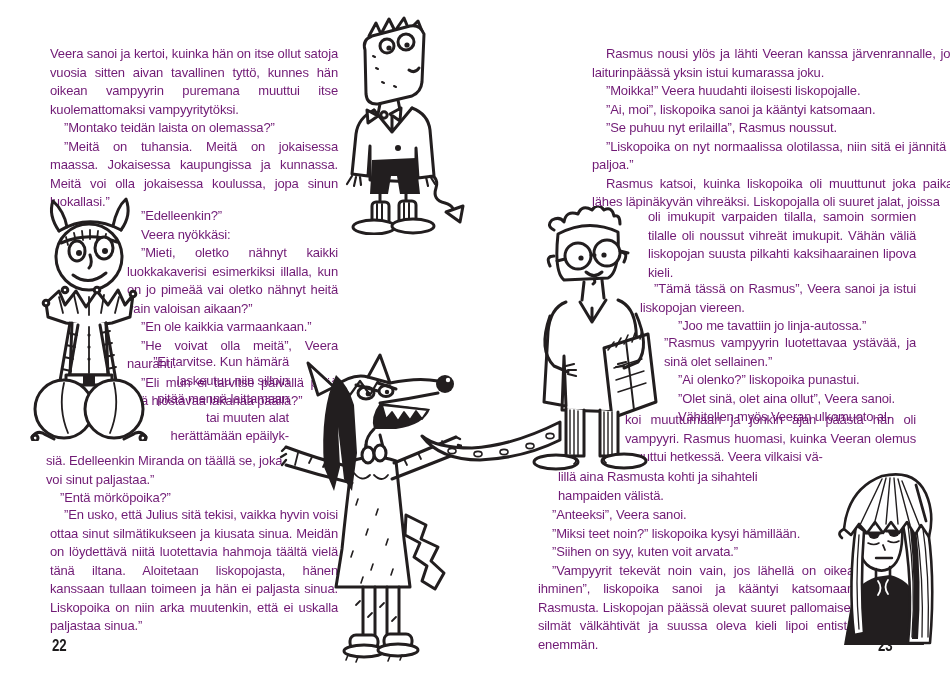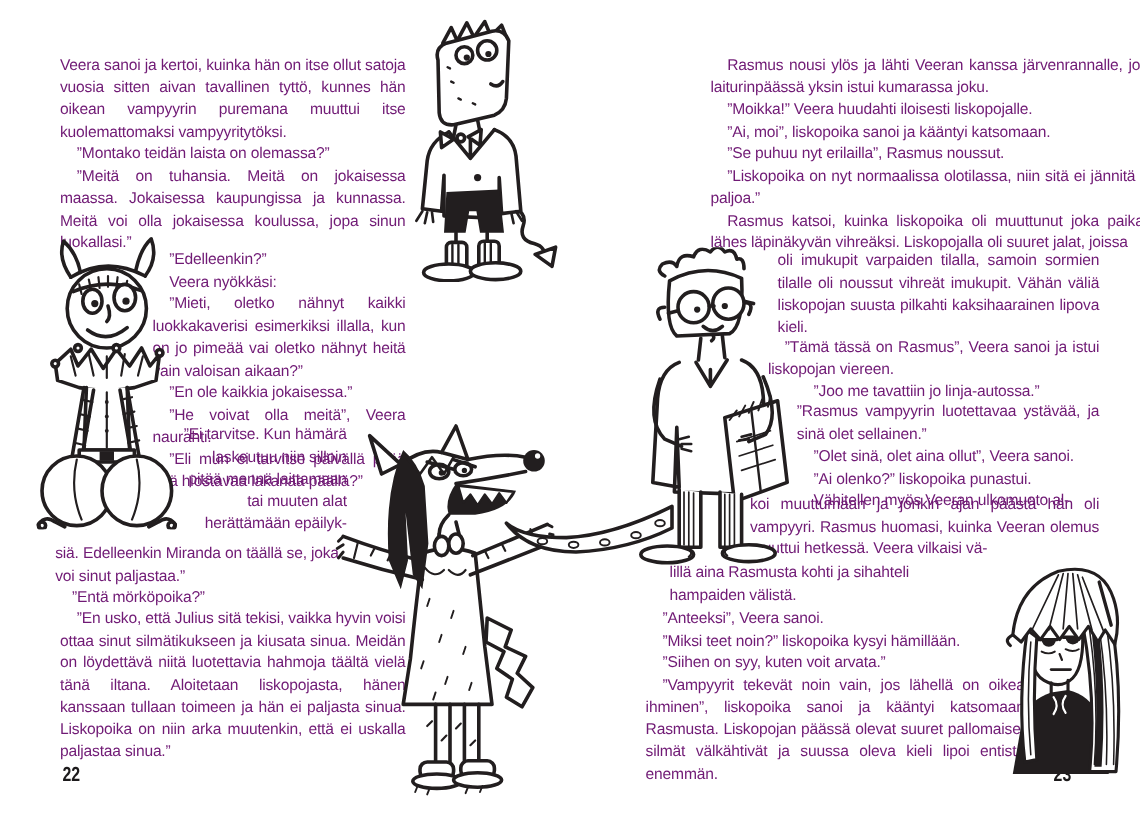--- a/index.html
+++ b/index.html
@@ -36,21 +36,21 @@
 <div class="tblock" style="left:50px;top:45px;width:288px;">
     <p>Veera sanoi ja kertoi, kuinka hän on itse ollut satoja vuosia sitten aivan tavallinen tyttö, kunnes hän oikean vampyyrin puremana muuttui itse kuolemattomaksi vampyyritytöksi.</p>
     <p class="p-indent">”Montako teidän laista on olemassa?”</p>
     <p class="p-indent">”Meitä on tuhansia. Meitä on jokaisessa maassa. Jokaisessa kaupungissa ja kunnassa. Meitä voi olla jokaisessa koulussa, jopa sinun luokallasi.”</p>
   </div>
 
 <div class="tblock" style="left:127px;top:207px;width:211px;">
     <p class="p-indent">”Edelleenkin?”</p>
     <p class="p-indent">Veera nyökkäsi:</p>
     <p class="p-indent">”Mieti, oletko nähnyt kaikki luokkakaverisi esimerkiksi illalla, kun on jo pimeää vai oletko nähnyt heitä vain valoisan aikaan?”</p>
-    <p class="p-indent">”En ole kaikkia jokaisessa.”</p>
+    <p class="p-indent">”En ole kaikkia varmaankaan.”</p>
     <p class="p-indent">”He voivat olla meitä”, Veera naurahti.</p>
     <p class="p-indent">”Eli mun ei tarvitse päivällä pitää tätä hiostavaa lakanaa päällä?”</p>
   </div>
 
 <div class="tblock center" style="left:146px;top:353px;width:143px;">
     <p>”Ei tarvitse. Kun hämärä laskeutuu niin silloin pitää mennä laittamaan tai muuten alat herättämään epäilyk-</p>
   </div>
 
 <div class="tblock" style="left:46px;top:452px;width:250px;text-align:left;">
     <p>siä. Edelleenkin Miranda on täällä se, joka voi sinut paljastaa.”</p>
@@ -76,22 +76,22 @@
     <p>oli imukupit varpaiden tilalla, samoin sormien tilalle oli noussut vihreät imukupit. Vähän väliä liskopojan suusta pilkahti kaksihaarainen lipova kieli.</p>
   </div>
 
 <div class="tblock" style="left:640px;top:280px;width:276px;">
     <p class="p-indent">”Tämä tässä on Rasmus”, Veera sanoi ja istui liskopojan viereen.</p>
     <p class="p-indent2">”Joo me tavattiin jo linja-autossa.”</p>
   </div>
 
 <div class="tblock" style="left:664px;top:334px;width:252px;">
     <p>”Rasmus vampyyrin luotettavaa ystävää, ja sinä olet sellainen.”</p>
+    <p class="p-indent">”Ai olenko?” liskopoika punastui.</p>
     <p class="p-indent">”Olet sinä, olet aina ollut”, Veera sanoi.</p>
-    <p class="p-indent">”Ai olenko?” liskopoika punastui.</p>
     <p class="p-indent">Vähitellen myös Veeran ulkomuoto al-</p>
   </div>
 
 <div class="tblock" style="left:625px;top:411px;width:291px;">
     <p>koi muuttumaan ja jonkin ajan päästä hän oli vampyyri. Rasmus huomasi, kuinka Veeran olemus muuttui hetkessä. Veera vilkaisi vä-</p>
   </div>
 
 <div class="tblock" style="left:558px;top:468px;width:248px;text-align:left;">
     <p>lillä aina Rasmusta kohti ja sihahteli hampaiden välistä.</p>
   </div>

